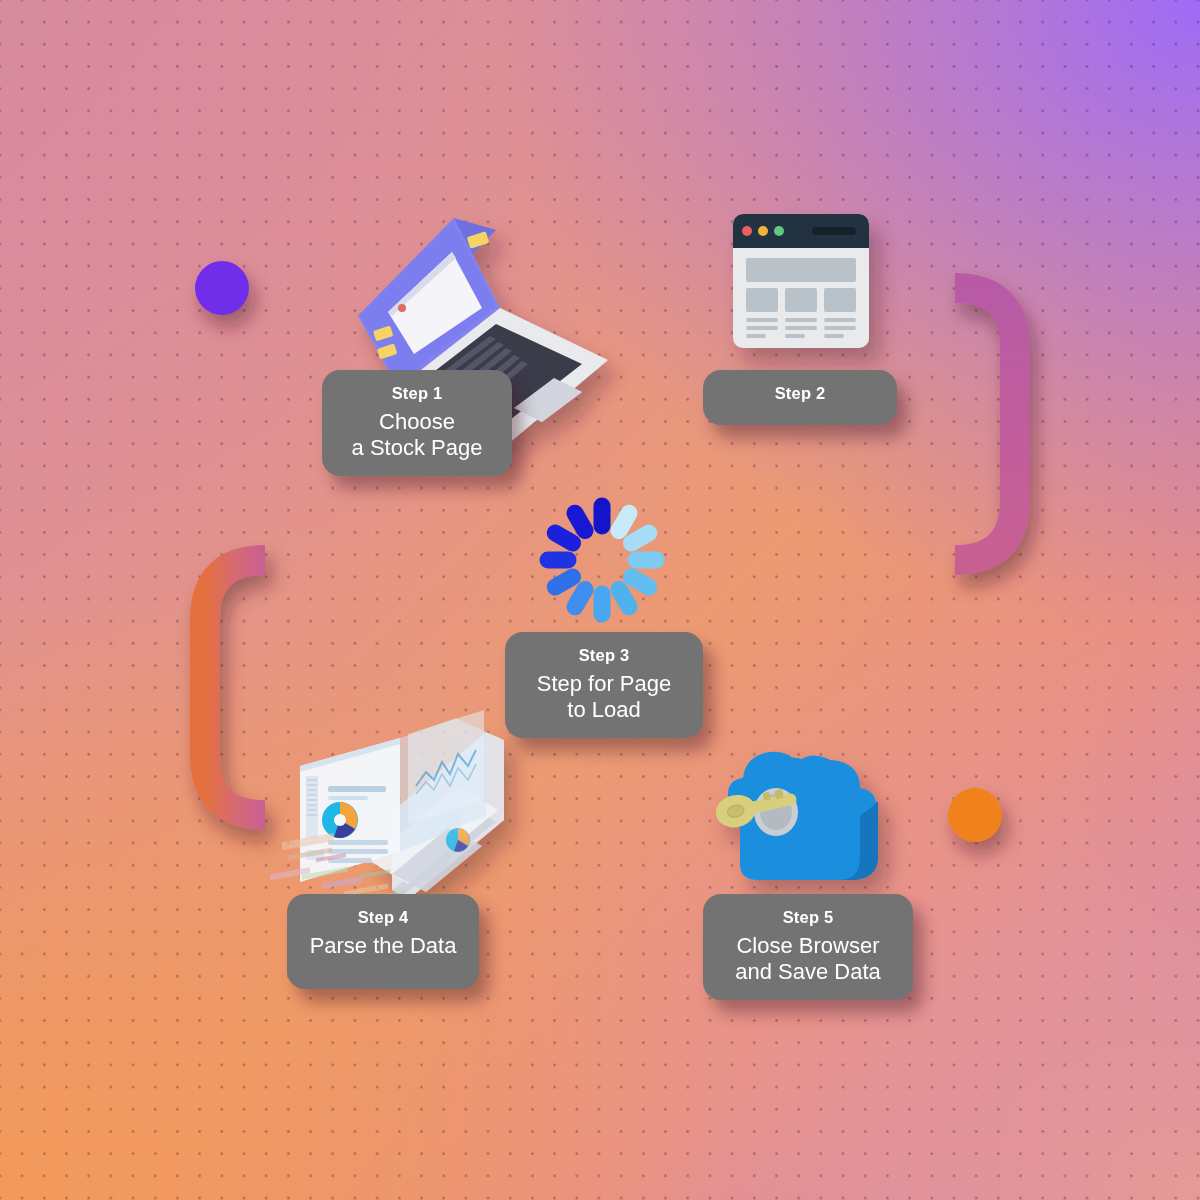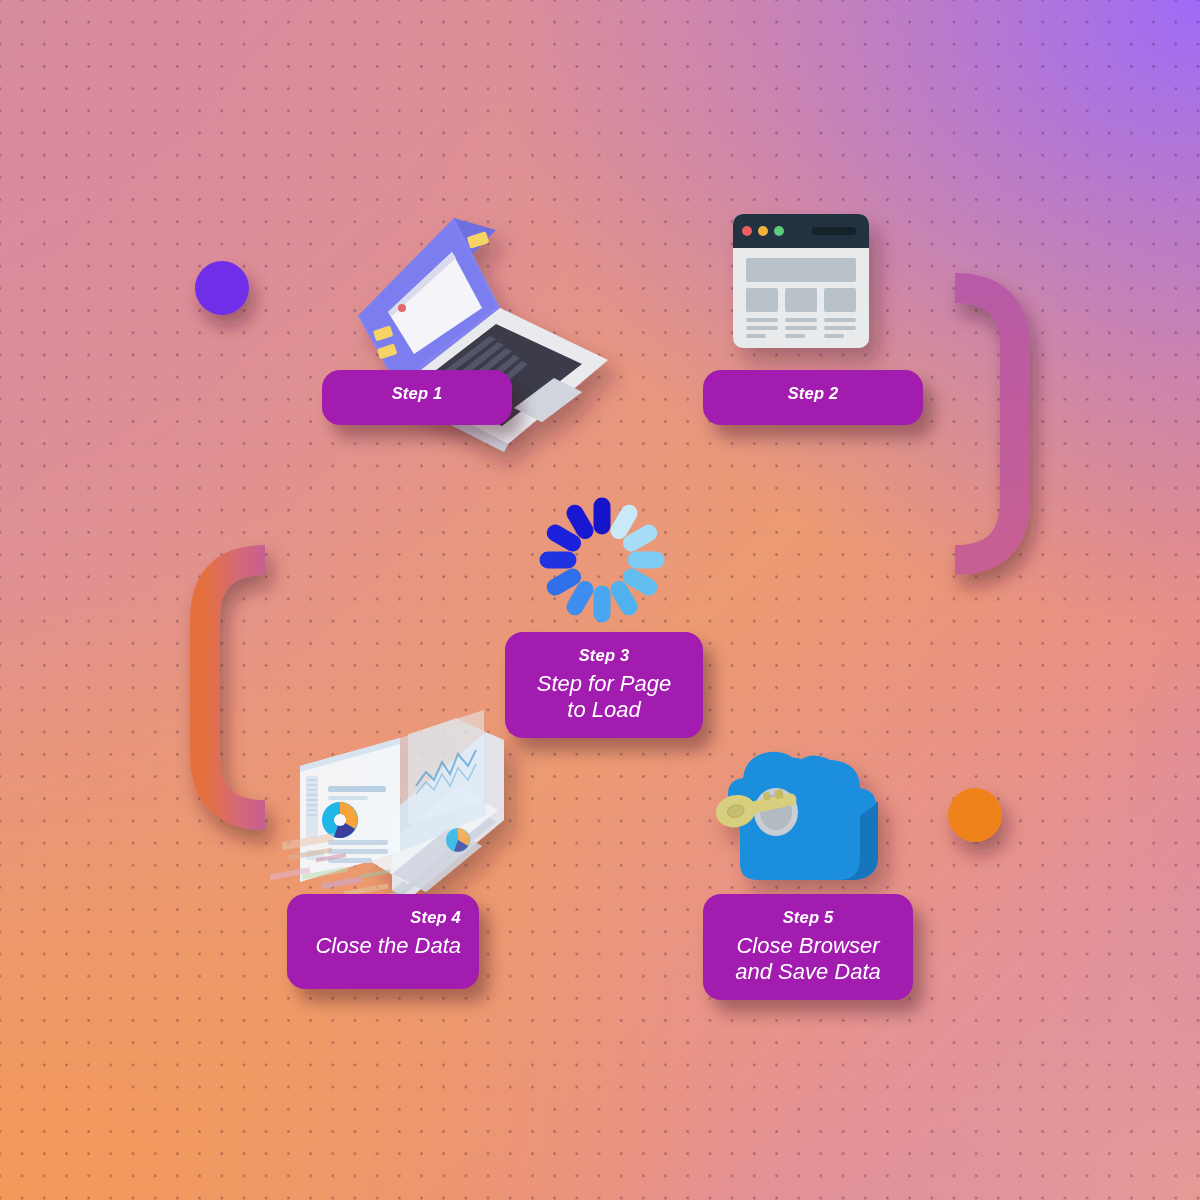--- a/index.html
+++ b/index.html
@@ -20,27 +20,26 @@
     background-size:22.2px 22.2px;
     background-position:11px 11px;
     pointer-events:none;
   }
   #stage { position:absolute; inset:0; }
   svg.layer { position:absolute; inset:0; width:1200px; height:1200px; }
 
   
   .step-box {
     position:absolute;
-    background:#a21caf;
+    background:#737373;
     border-radius:18px;
     color:#ffffff;
     text-align:center;
     padding:14px 18px 16px;
     box-shadow:10px 13px 16px rgba(70,25,40,.40);
-    font-style:italic;
   }
   .step-num {
     font-size:16.5px; font-weight:bold; letter-spacing:.2px;
     line-height:1.1; margin-bottom:7px;
   }
   .step-title { font-size:22px; line-height:1.16; font-weight:400; }
 </style>
 </head>
 <body>
 
@@ -274,38 +273,42 @@
         <rect x="44" y="-12" width="7" height="8" rx="2" fill="#c5bb62"></rect>
         <ellipse cx="14" cy="0" rx="20" ry="16" fill="#d8cf7e"></ellipse>
         <ellipse cx="14" cy="0" rx="9" ry="6.5" fill="#b9ae56"></ellipse>
         <ellipse cx="14" cy="0" rx="8" ry="5.5" fill="#e2d9a0" opacity="0.35"></ellipse>
       </g>
     </g>
   </svg>
 
   <div class="step-box" style="left:322px; top:370px; width:190px;">
     <div class="step-num">Step 1</div>
-  </div>
-
-  <div class="step-box" style="left:703px; top:370px; width:220px;">
+    <div class="step-title">
+      <div>Choose</div>
+      <div>a Stock Page</div>
+    </div>
+  </div>
+
+  <div class="step-box" style="left:703px; top:370px; width:194px;">
     <div class="step-num">Step 2</div>
   </div>
 
   <div class="step-box" style="left:505px; top:632px; width:198px;">
     <div class="step-num">Step 3</div>
     <div class="step-title">
       <div>Step for Page</div>
       <div>to Load</div>
     </div>
   </div>
 
-  <div class="step-box" style="left:287px; top:894px; width:192px; padding-bottom:30px;text-align:right;">
+  <div class="step-box" style="left:287px; top:894px; width:192px; padding-bottom:30px;">
     <div class="step-num">Step 4</div>
     <div class="step-title">
-      <div>Close the Data</div>
+      <div>Parse the Data</div>
     </div>
   </div>
 
   <div class="step-box" style="left:703px; top:894px; width:210px;">
     <div class="step-num">Step 5</div>
     <div class="step-title">
       <div>Close Browser</div>
       <div>and Save Data</div>
     </div>
   </div>

